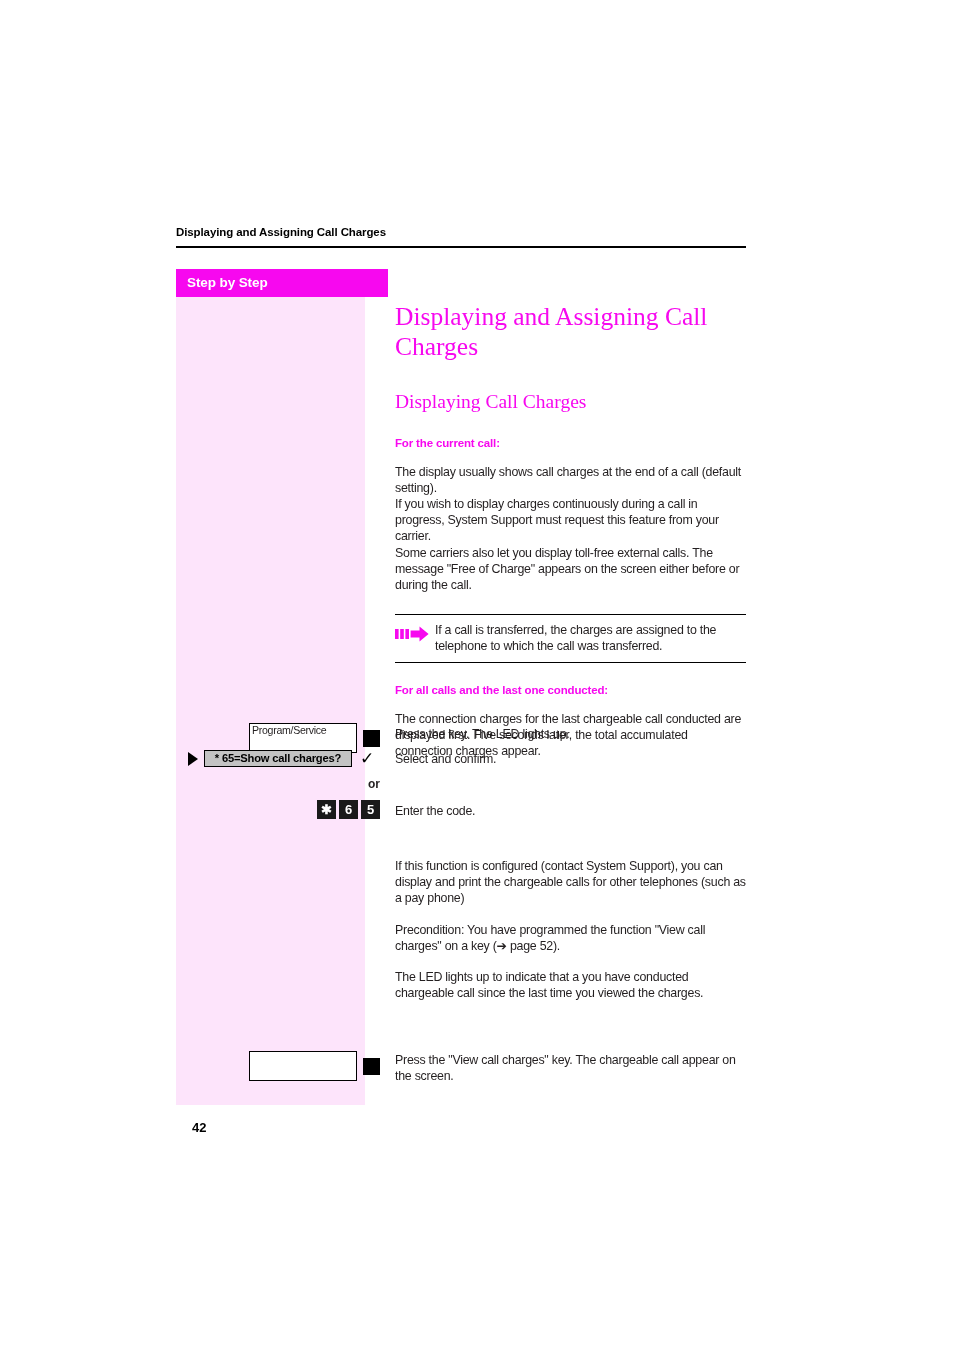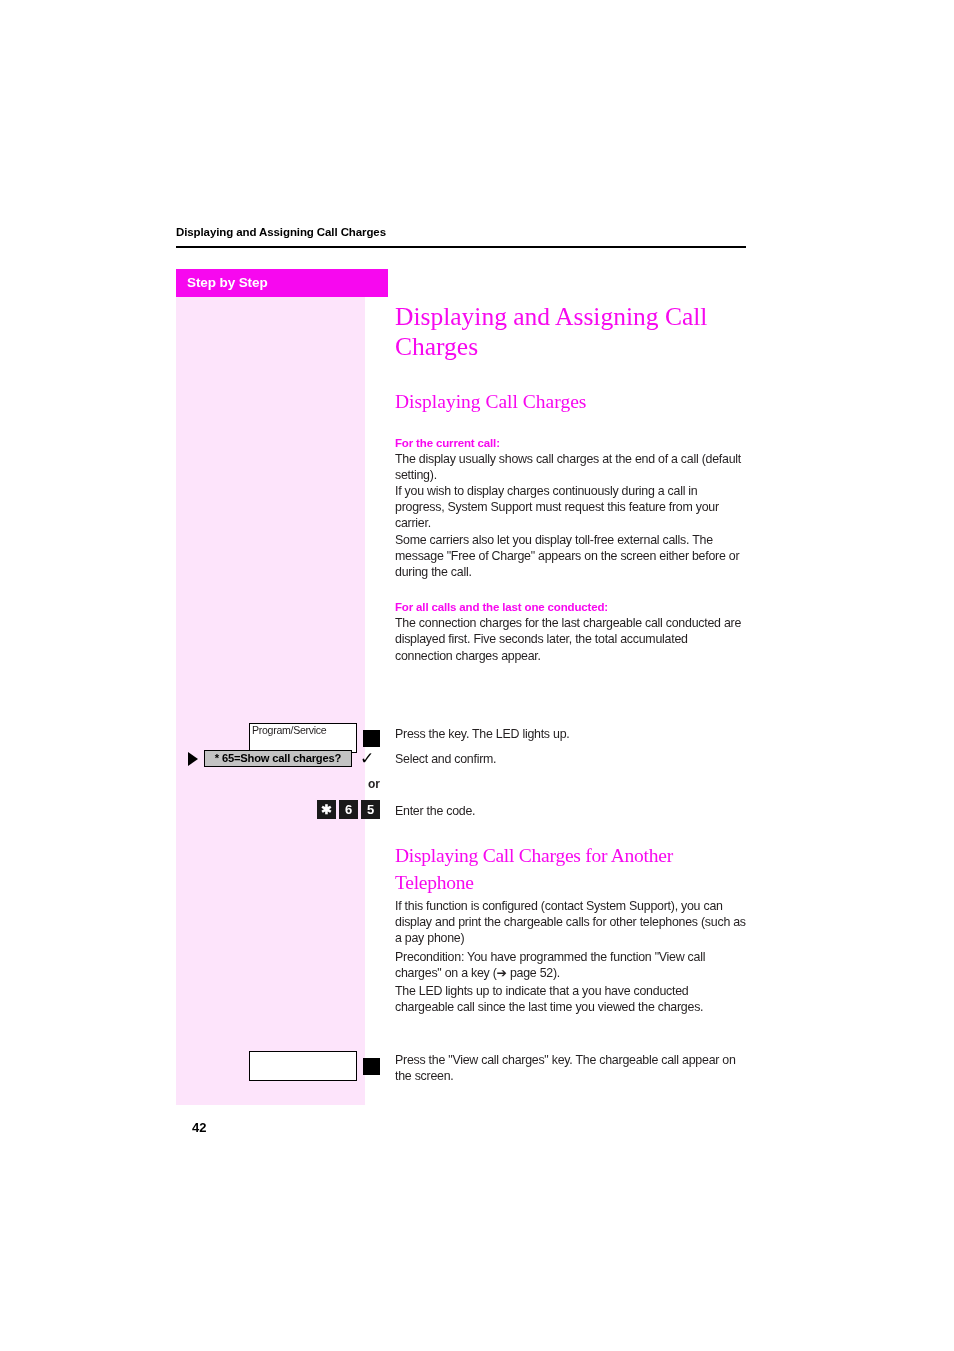--- a/index.html
+++ b/index.html
@@ -93,21 +93,21 @@
     color: #f708ef;
   }
   h3.doc-h3 {
     margin: 21px 0 0 0;
     font-size: 11.5px;
     font-weight: bold;
     color: #f708ef;
     letter-spacing: -0.15px;
   }
   p.body-text {
-    margin: 2px 0 0 0;
+    margin: 15px 0 0 0;
     font-size: 12.4px;
     line-height: 16.2px;
     color: #231f20;
     letter-spacing: -0.25px;
   }
 
   
   .note-box {
     margin-top: 21px;
     border-top: 1.6px solid #000000;
@@ -293,20 +293,31 @@
     <h1 class="doc-h1">Displaying and Assigning Call Charges</h1>
 
     <h2 class="doc-h2">Displaying Call Charges</h2>
 
     <h3 class="doc-h3">For the current call:</h3>
 
     <p class="body-text" style="white-space: pre-line;">The display usually shows call charges at the end of a call (default setting).
 If you wish to display charges continuously during a call in progress, System Support must request this feature from your carrier.
 Some carriers also let you display toll-free external calls. The message "Free of Charge" appears on the screen either before or during the call.</p>
 
+    <div class="note-box">
+      <div class="note-icon">
+        <svg width="34" height="16" viewBox="0 0 34 16" xmlns="http://www.w3.org/2000/svg">
+          <rect x="0" y="3" width="3.6" height="10" fill="#f708ef"></rect>
+          <rect x="5.2" y="3" width="3.6" height="10" fill="#f708ef"></rect>
+          <rect x="10.4" y="3" width="3.6" height="10" fill="#f708ef"></rect>
+          <path d="M15.6 4.6 H24.5 V0.6 L33.6 8 L24.5 15.4 V11.4 H15.6 Z" fill="#f708ef"></path>
+        </svg>
+      </div>
+      <div class="note-text">If a call is transferred, the charges are assigned to the telephone to which the call was transferred.</div>
+    </div>
 
     <h3 class="doc-h3">For all calls and the last one conducted:</h3>
 
     <p class="body-text">The connection charges for the last chargeable call conducted are displayed first. Five seconds later, the total accumulated connection charges appear.</p>
   </div>
 
   <div class="steps-layer">
 
     <div class="key-row" style="top:723px; padding-right:8px; box-sizing:border-box;">
       <div class="key-plate">Program/Service</div>
@@ -324,21 +335,20 @@
     <div class="or-label" style="top:777px;">or</div>
 
     <div class="keypad-row" style="top:800px;">
       <div class="keycap">✱</div>
       <div class="keycap">6</div>
       <div class="keycap">5</div>
     </div>
     <div class="step-note" style="top:803px;">Enter the code.</div>
 
     <div class="step-note" style="top:843px; width:351px;">
-      <h2 class="doc-h2" style="margin-top:0;">Displaying Call Charges for Another Telephone</h2>
       <p class="body-text">If this function is configured (contact System Support), you can display and print the chargeable calls for other telephones (such as a pay phone)</p>
       <p class="body-text"><span>Precondition: You have programmed the function "View call charges" on a key (</span><span class="arrow-glyph">➔</span><span> page 52).</span></p>
       <p class="body-text">The LED lights up to indicate that a you have conducted chargeable call since the last time you viewed the charges.</p>
     </div>
 
     <div class="key-row" style="top:1051px; padding-right:8px; box-sizing:border-box;">
       <div class="key-plate key-plate-wide"></div>
       <div class="key-led"></div>
     </div>
     <div class="step-note" style="top:1052px;">Press the "View call charges" key. The chargeable call appear on the screen.</div>

